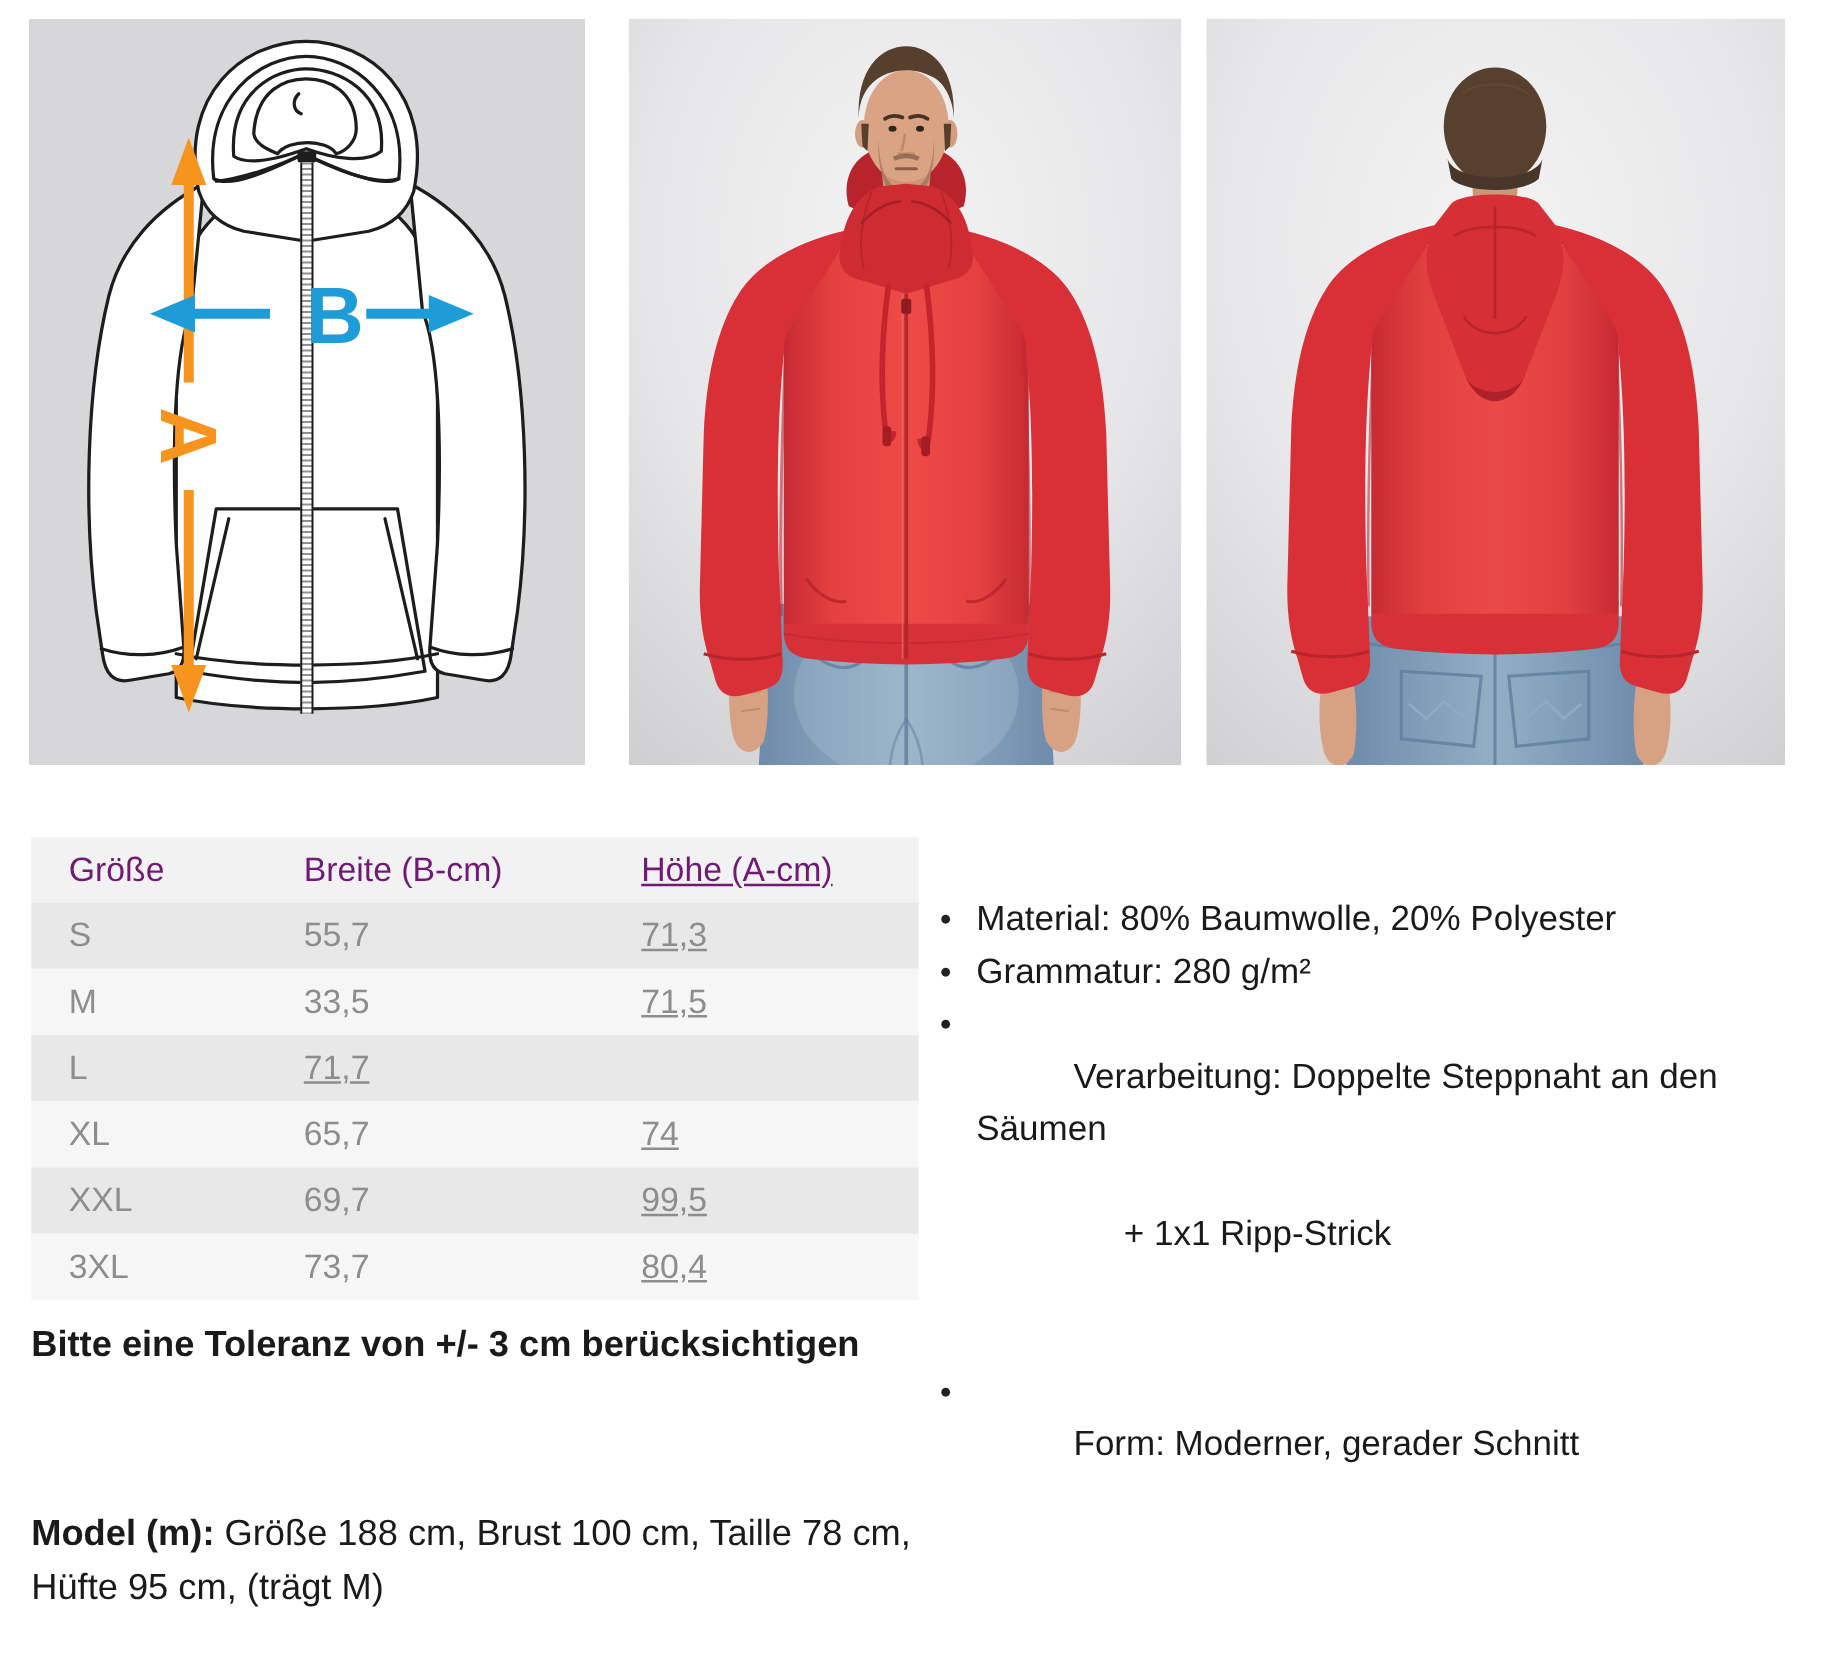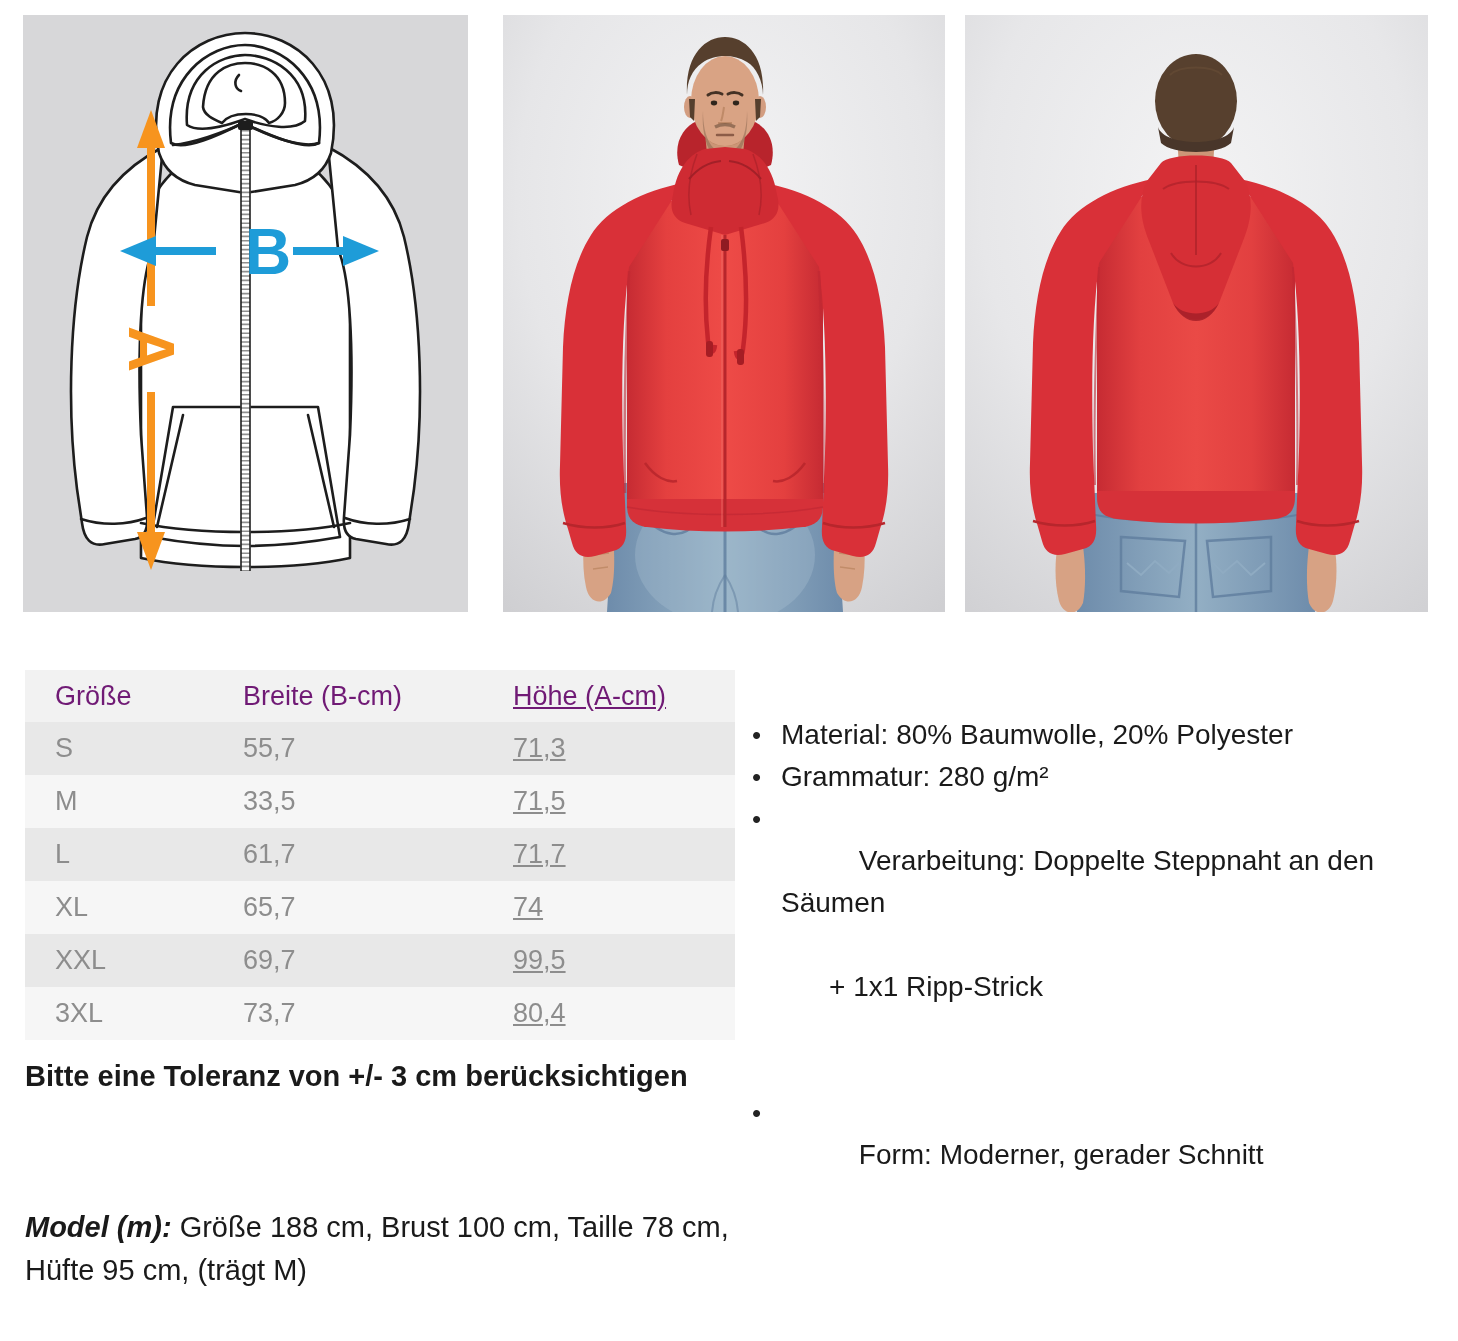--- a/index.html
+++ b/index.html
@@ -21,31 +21,31 @@
   .t-head { height:52px; background:#f2f2f2; color:#701a75; }
   .t-row.dark  { background:#e8e8e8; color:#8d8d8d; }
   .t-row.light { background:#f6f6f6; color:#8d8d8d; }
   .t-cell.c1 { width:218px; padding-left:30px; }
   .t-cell.c2 { width:270px; }
   .t-cell.c3 { flex:1;text-decoration:underline; }
 
   
   .tolerance { position:absolute; left:25px; top:1060px; font-size:29px; white-space:nowrap;font-weight:bold; }
   .model-info { position:absolute; left:25px; top:1206px; font-size:29px; line-height:43px; }
-  .model-info .bold { font-weight:700;font-style:italic; }
+  .model-info .bold { font-weight:700; }
 
   
   .desc { position:absolute; left:752px; top:664px; width:706px; }
   .intro-line { font-size:29px; line-height:38px; white-space:nowrap; }
   .bullets { margin-top:50px; }
   .b-item { display:flex; font-size:28px; line-height:42px; }
   .b-dot { width:29px; font-size:26px; color:#222; }
   .b-content { flex:1; white-space:pre-wrap; }
   .b-extra { display:block; }
-  .ind-deep { margin-left:48px; }
+  .ind-deep { margin-left:118px; }
 </style>
 </head>
 <body>
 
 <div class="page">
 
   <div class="panel panel-diagram">
     <svg viewBox="0 0 445 597">
       <rect x="0" y="0" width="445" height="597" fill="#d7d7d9"></rect>
       <g stroke="#1d1d1d" stroke-width="2.6" fill="#ffffff" stroke-linejoin="round" stroke-linecap="round">
@@ -248,21 +248,20 @@
       <div class="t-cell c2">55,7</div>
       <div class="t-cell c3">71,3</div>
     </div>
     <div class="t-row light">
       <div class="t-cell c1">M</div>
       <div class="t-cell c2">33,5</div>
       <div class="t-cell c3">71,5</div>
     </div>
     <div class="t-row dark">
       <div class="t-cell c1">L</div>
-      <div class="t-cell c2">61,7</div>
       <div class="t-cell c3">71,7</div>
     </div>
     <div class="t-row light">
       <div class="t-cell c1">XL</div>
       <div class="t-cell c2">65,7</div>
       <div class="t-cell c3">74</div>
     </div>
     <div class="t-row dark">
       <div class="t-cell c1">XXL</div>
       <div class="t-cell c2">69,7</div>

